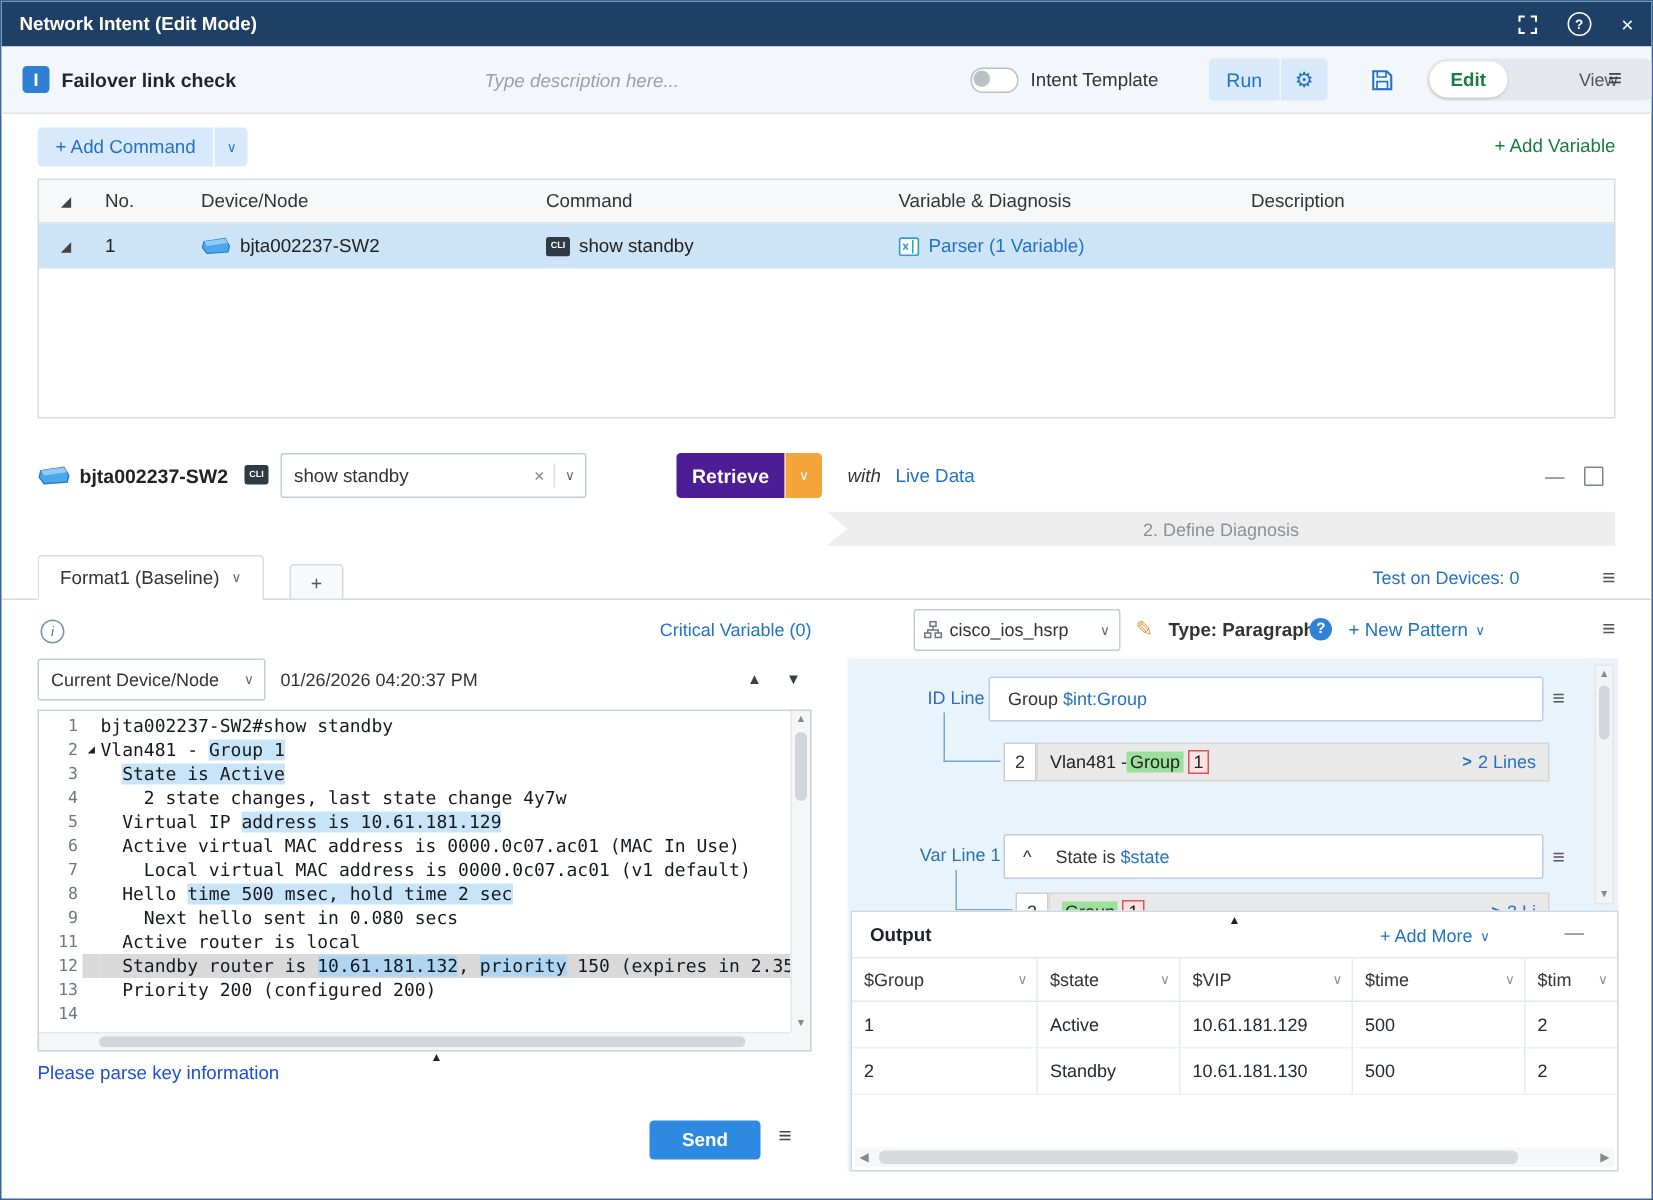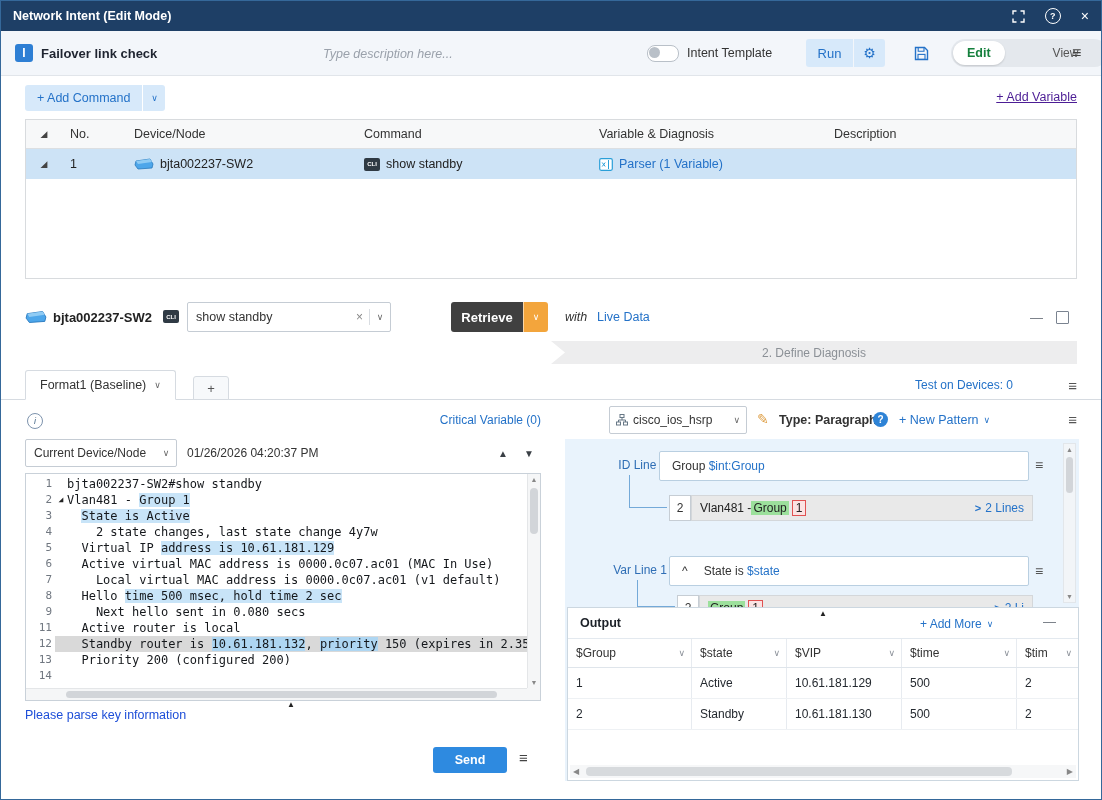--- a/index.html
+++ b/index.html
@@ -31,21 +31,21 @@
   .segmented{left:950px;top:8px;height:28px;background:#e4e8ed;border-radius:14px;display:flex;align-items:center;padding:0 2px;box-sizing:border-box;}
   .seg-edit{height:24px;padding:0 14px;background:#fff;border-radius:12px;font-size:12.5px;font-weight:600;color:#15803d;display:flex;align-items:center;box-shadow:0 1px 2px rgba(0,0,0,.15);cursor:pointer;}
   .seg-view{height:24px;padding:0 28px;font-size:12px;color:#555;display:flex;align-items:center;cursor:pointer;margin-left:20px;}
   .hdr-menu{left:1071px;top:8px;height:28px;display:flex;align-items:center;font-size:16px;color:#444;cursor:pointer;}
 
   
   .toolbar-row{position:absolute;left:24px;right:24px;top:84px;height:26px;}
   .add-cmd{position:absolute;left:0;top:0;display:flex;}
   .add-cmd-main{height:26px;padding:0 12px;background:#d7e9fa;color:#2472c8;font-size:12.5px;display:flex;align-items:center;border-radius:3px 0 0 3px;cursor:pointer;}
   .add-cmd-chev{width:22px;height:26px;background:#d7e9fa;color:#2472c8;font-size:9px;display:flex;align-items:center;justify-content:center;border-radius:0 3px 3px 0;margin-left:1px;cursor:pointer;}
-  .add-var{position:absolute;right:0;top:5px;font-size:12.5px;color:#4c1d95;cursor:pointer;text-decoration:underline;}
+  .add-var{position:absolute;right:0;top:5px;font-size:12.5px;color:#15803d;cursor:pointer;}
 
   
   .cmd-table{position:absolute;left:24px;right:24px;top:118px;height:160px;border:1px solid #d8dbde;background:#fff;box-sizing:border-box;}
   .thead{display:flex;height:28px;background:#f7f8f9;border-bottom:1px solid #dcdfe2;align-items:center;font-size:12.5px;color:#333;}
   .trow{display:flex;height:30px;background:#cde3f6;align-items:center;font-size:12.5px;color:#222;}
   .tc{box-sizing:border-box;padding-left:8px;display:flex;align-items:center;gap:6px;overflow:hidden;white-space:nowrap;}
   .tc.arrow{width:36px;justify-content:center;padding-left:0;font-size:9px;color:#444;}
   .tc.no{width:64px;}
   .tc.device{width:230px;}
   .tc.command{width:235px;}
@@ -59,21 +59,21 @@
   .device-bar>*{position:absolute;}
   .db-devicon{left:0;top:9px;}
   .db-name{left:28px;top:0;height:32px;display:flex;align-items:center;font-size:13px;font-weight:600;color:#222;}
   .db-cli{left:138px;top:9px;}
   .cmd-dd{left:162px;top:1px;width:204px;height:30px;border:1px solid #c5ccd4;border-radius:2px;background:#fff;display:flex;align-items:center;box-sizing:border-box;cursor:pointer;}
   .cmd-dd .val{flex:1;padding-left:8px;font-size:12.5px;color:#333;}
   .cmd-dd .clear{font-size:12px;color:#888;padding:0 6px;cursor:pointer;}
   .cmd-dd .ddiv{width:1px;height:16px;background:#d9dde2;}
   .cmd-dd .chev{width:20px;text-align:center;font-size:9px;color:#666;}
   .retrieve-group{left:426px;top:1px;display:flex;}
-  .retrieve{width:72px;height:30px;background:#404040;color:#fff;font-size:13px;font-weight:600;border:none;border-radius:3px 0 0 3px;font-family:inherit;cursor:pointer;}
+  .retrieve{width:72px;height:30px;background:#4c1d95;color:#fff;font-size:13px;font-weight:600;border:none;border-radius:3px 0 0 3px;font-family:inherit;cursor:pointer;}
   .ret-chev{width:24px;height:30px;background:#f3a53c;color:#fff;font-size:9px;display:flex;align-items:center;justify-content:center;border-radius:0 3px 3px 0;border-left:1px solid rgba(255,255,255,.55);cursor:pointer;}
   .db-with{left:540px;top:0;height:32px;display:flex;align-items:center;font-size:12.5px;font-style:italic;color:#333;}
   .db-live{left:572px;top:0;height:32px;display:flex;align-items:center;font-size:12.5px;color:#2472c8;cursor:pointer;}
   .win-min{right:34px;top:0;height:32px;display:flex;align-items:center;color:#6c737c;font-size:13px;cursor:pointer;}
   .win-max{right:8px;top:10px;width:11px;height:11px;border:1.5px solid #7a8390;border-radius:1px;cursor:pointer;}
 
   
   .wizard{position:absolute;left:24px;right:24px;top:340px;height:23px;}
   .step1{position:absolute;left:0;top:0;width:540px;height:23px;background:linear-gradient(90deg,#dff0fc,#9dcdf1);clip-path:polygon(0 0,calc(100% - 14px) 0,100% 50%,calc(100% - 14px) 100%,0 100%);display:flex;align-items:center;justify-content:center;font-size:12px;font-weight:600;color:#1d3c63;z-index:2;cursor:pointer;}
   .step2{position:absolute;left:526px;right:0;top:0;height:23px;background:#ededee;clip-path:polygon(0 0,100% 0,100% 100%,0 100%,14px 50%);display:flex;align-items:center;justify-content:center;font-size:12px;color:#8b9096;cursor:pointer;}

